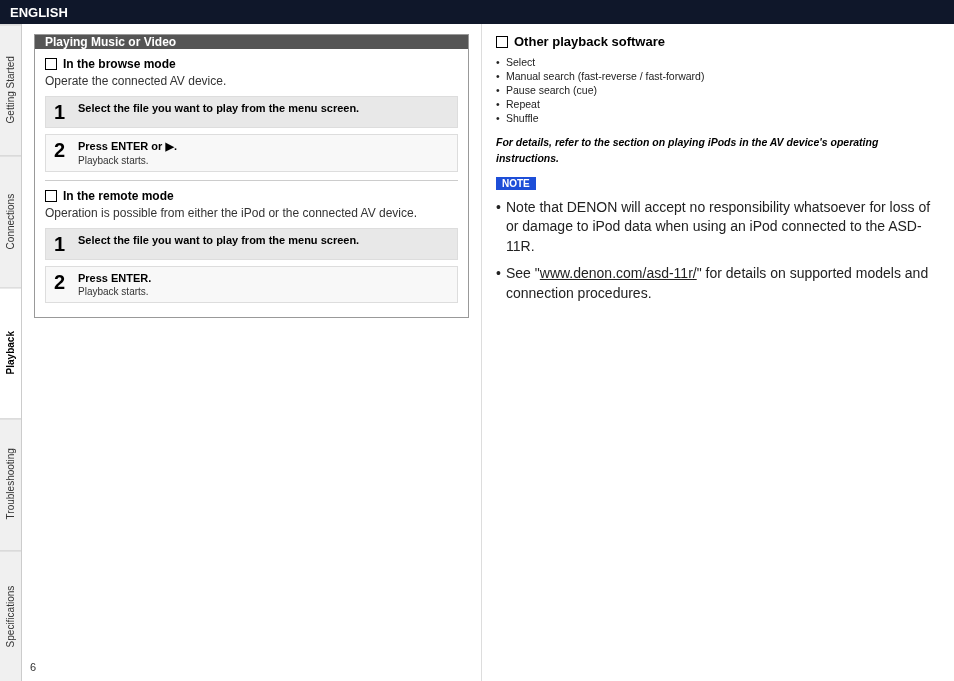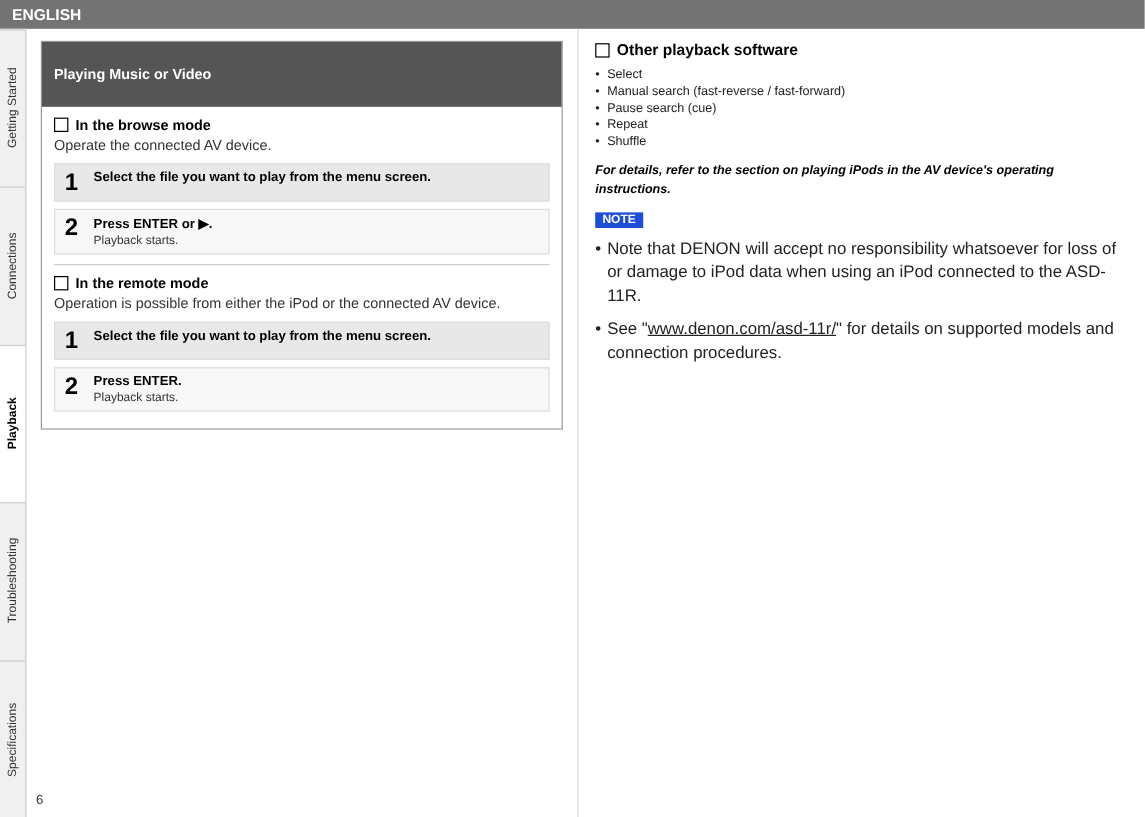--- a/index.html
+++ b/index.html
@@ -9,21 +9,21 @@
       background: #fff;
       font-family: Arial, Helvetica, sans-serif;
       font-size: 11px;
       color: #000;
       overflow: hidden;
       position: relative;
     }
 
     
     .top-header {
-      background: #737373;
+      background: #0f172a;
       color: #fff;
       font-size: 13px;
       font-weight: bold;
       padding: 4px 10px;
       position: absolute;
       top: 0; left: 0; right: 0;
       height: 24px;
       display: flex;
       align-items: center;
     }
@@ -91,21 +91,21 @@
       border: 1px solid #999;
       padding: 0;
       margin-bottom: 10px;
     }
 
     .section-title {
       background: #555;
       color: #fff;
       font-size: 12px;
       font-weight: bold;
-      padding: 20px 10px;
+      padding: 0 10px;
     }
 
     .section-inner {
       padding: 8px 10px;
     }
 
     
     .mode-heading {
       font-size: 12px;
       font-weight: bold;

